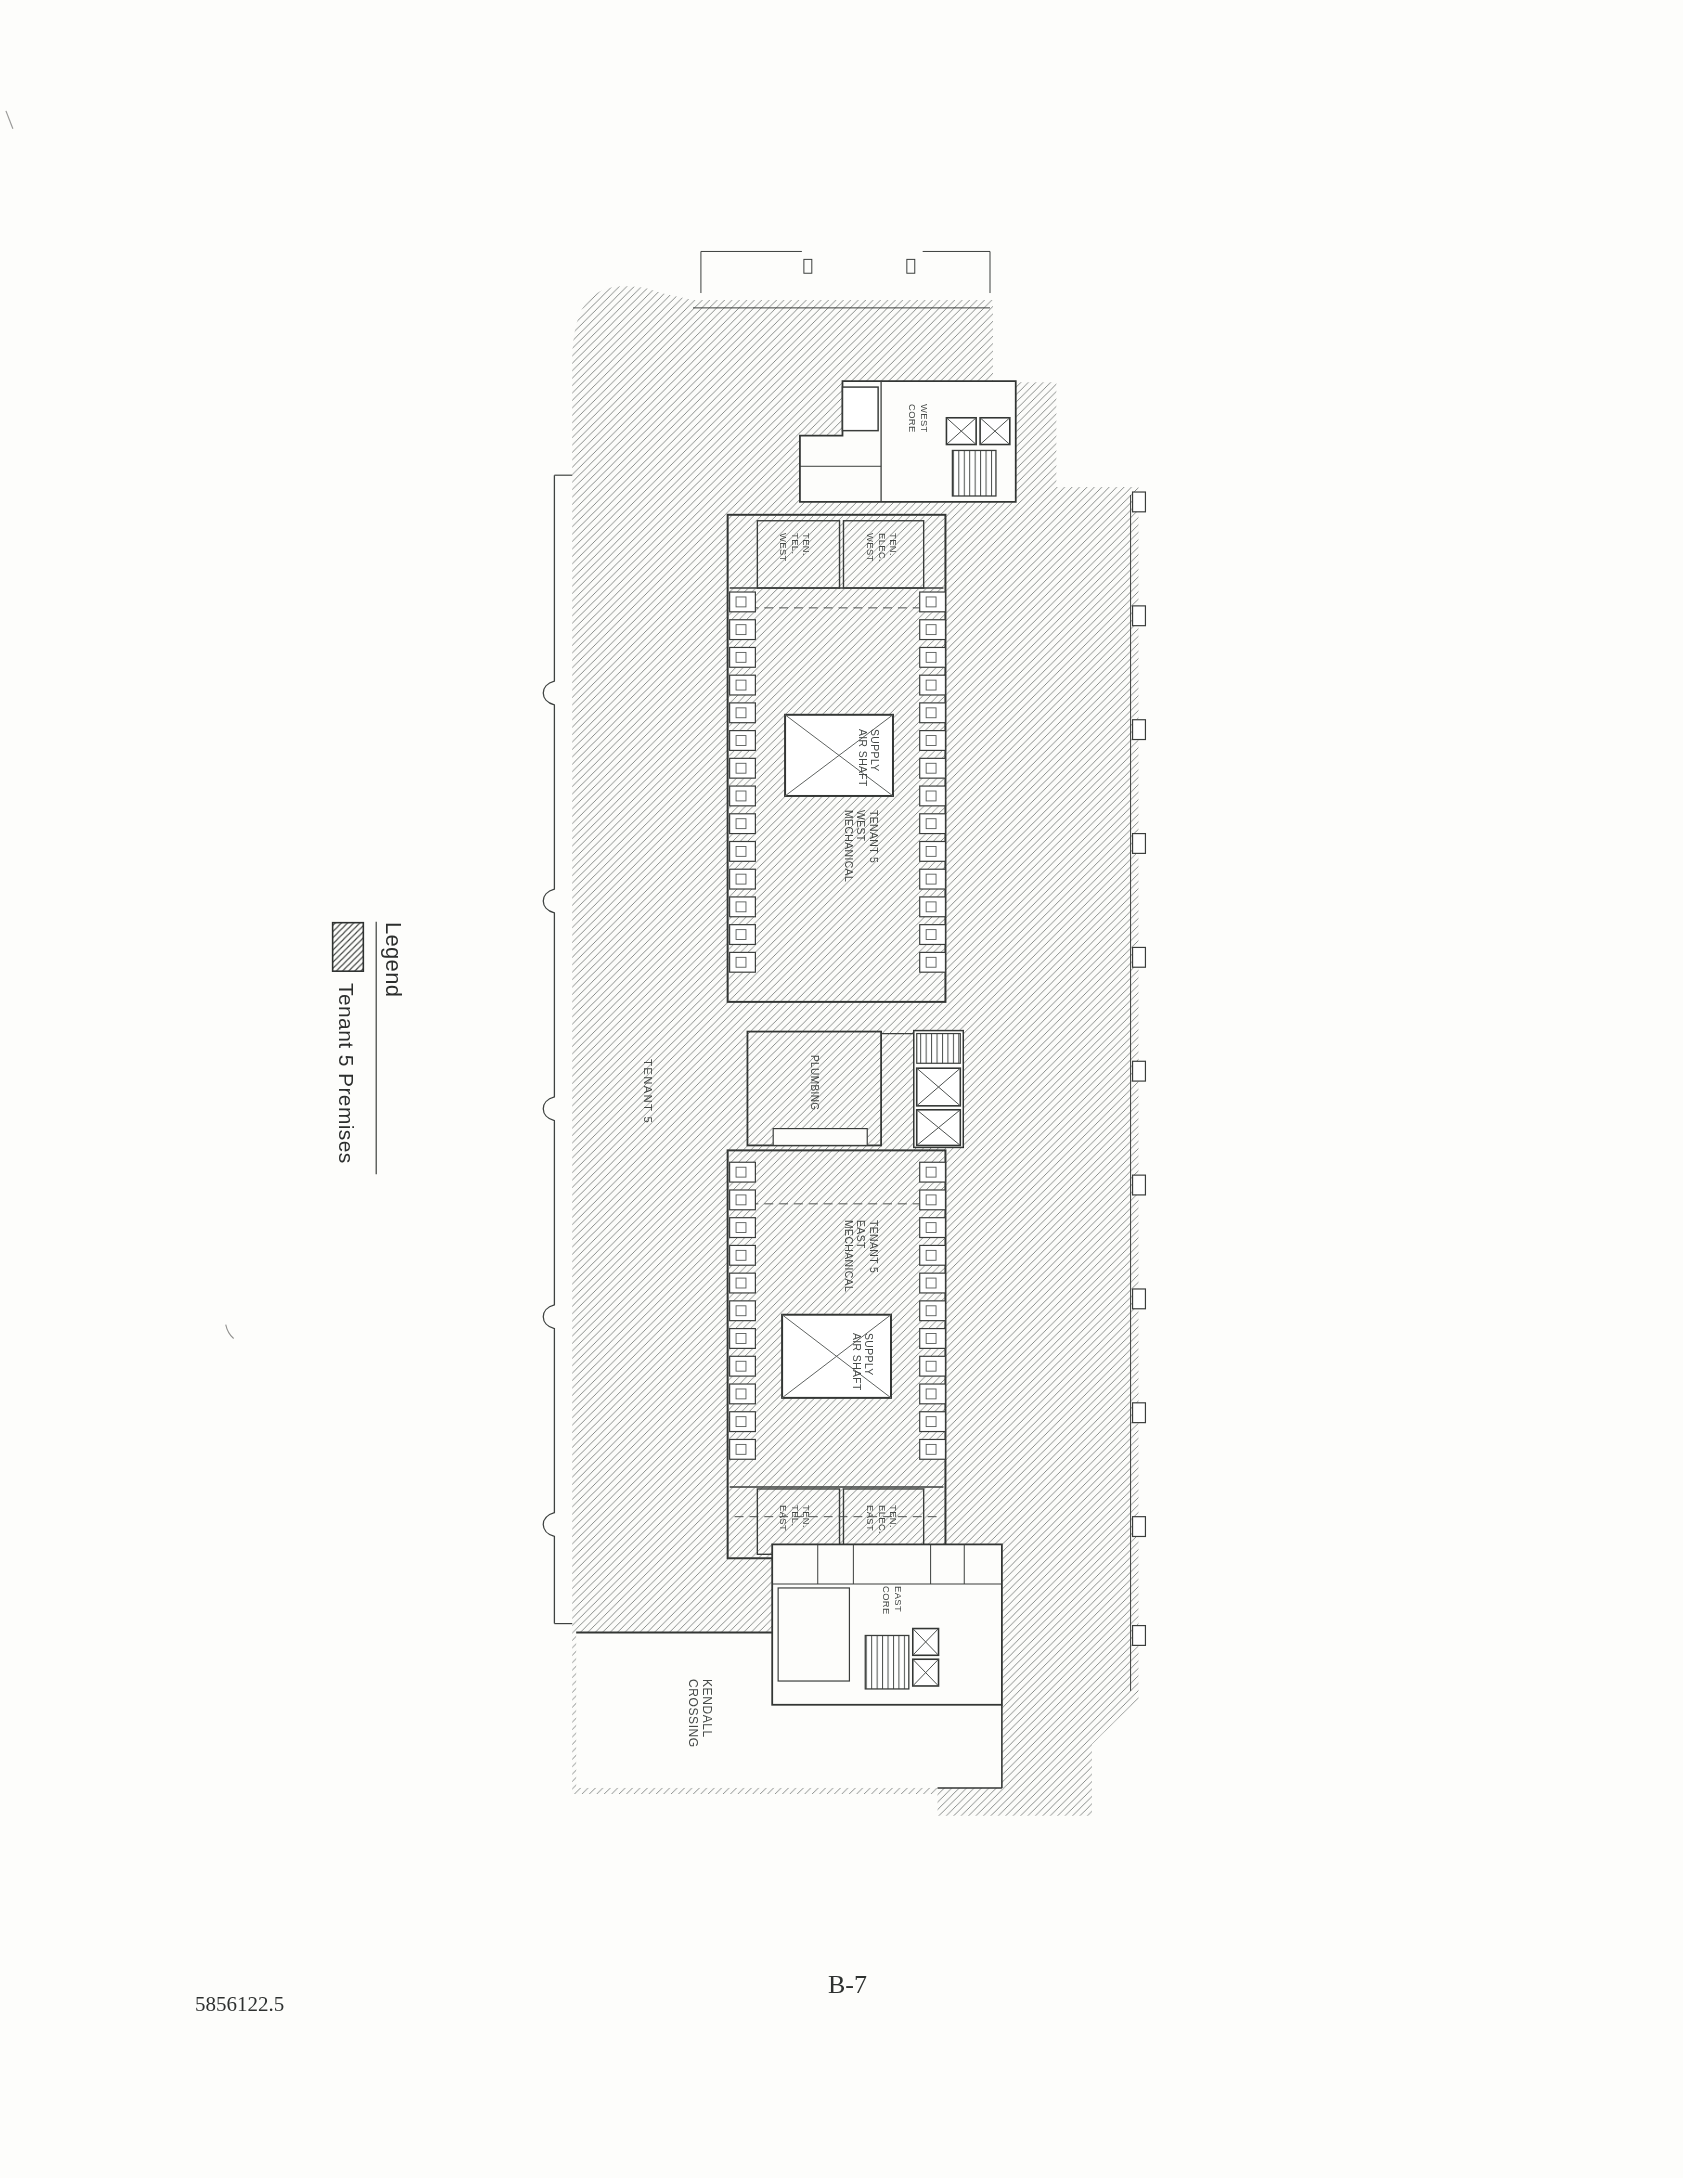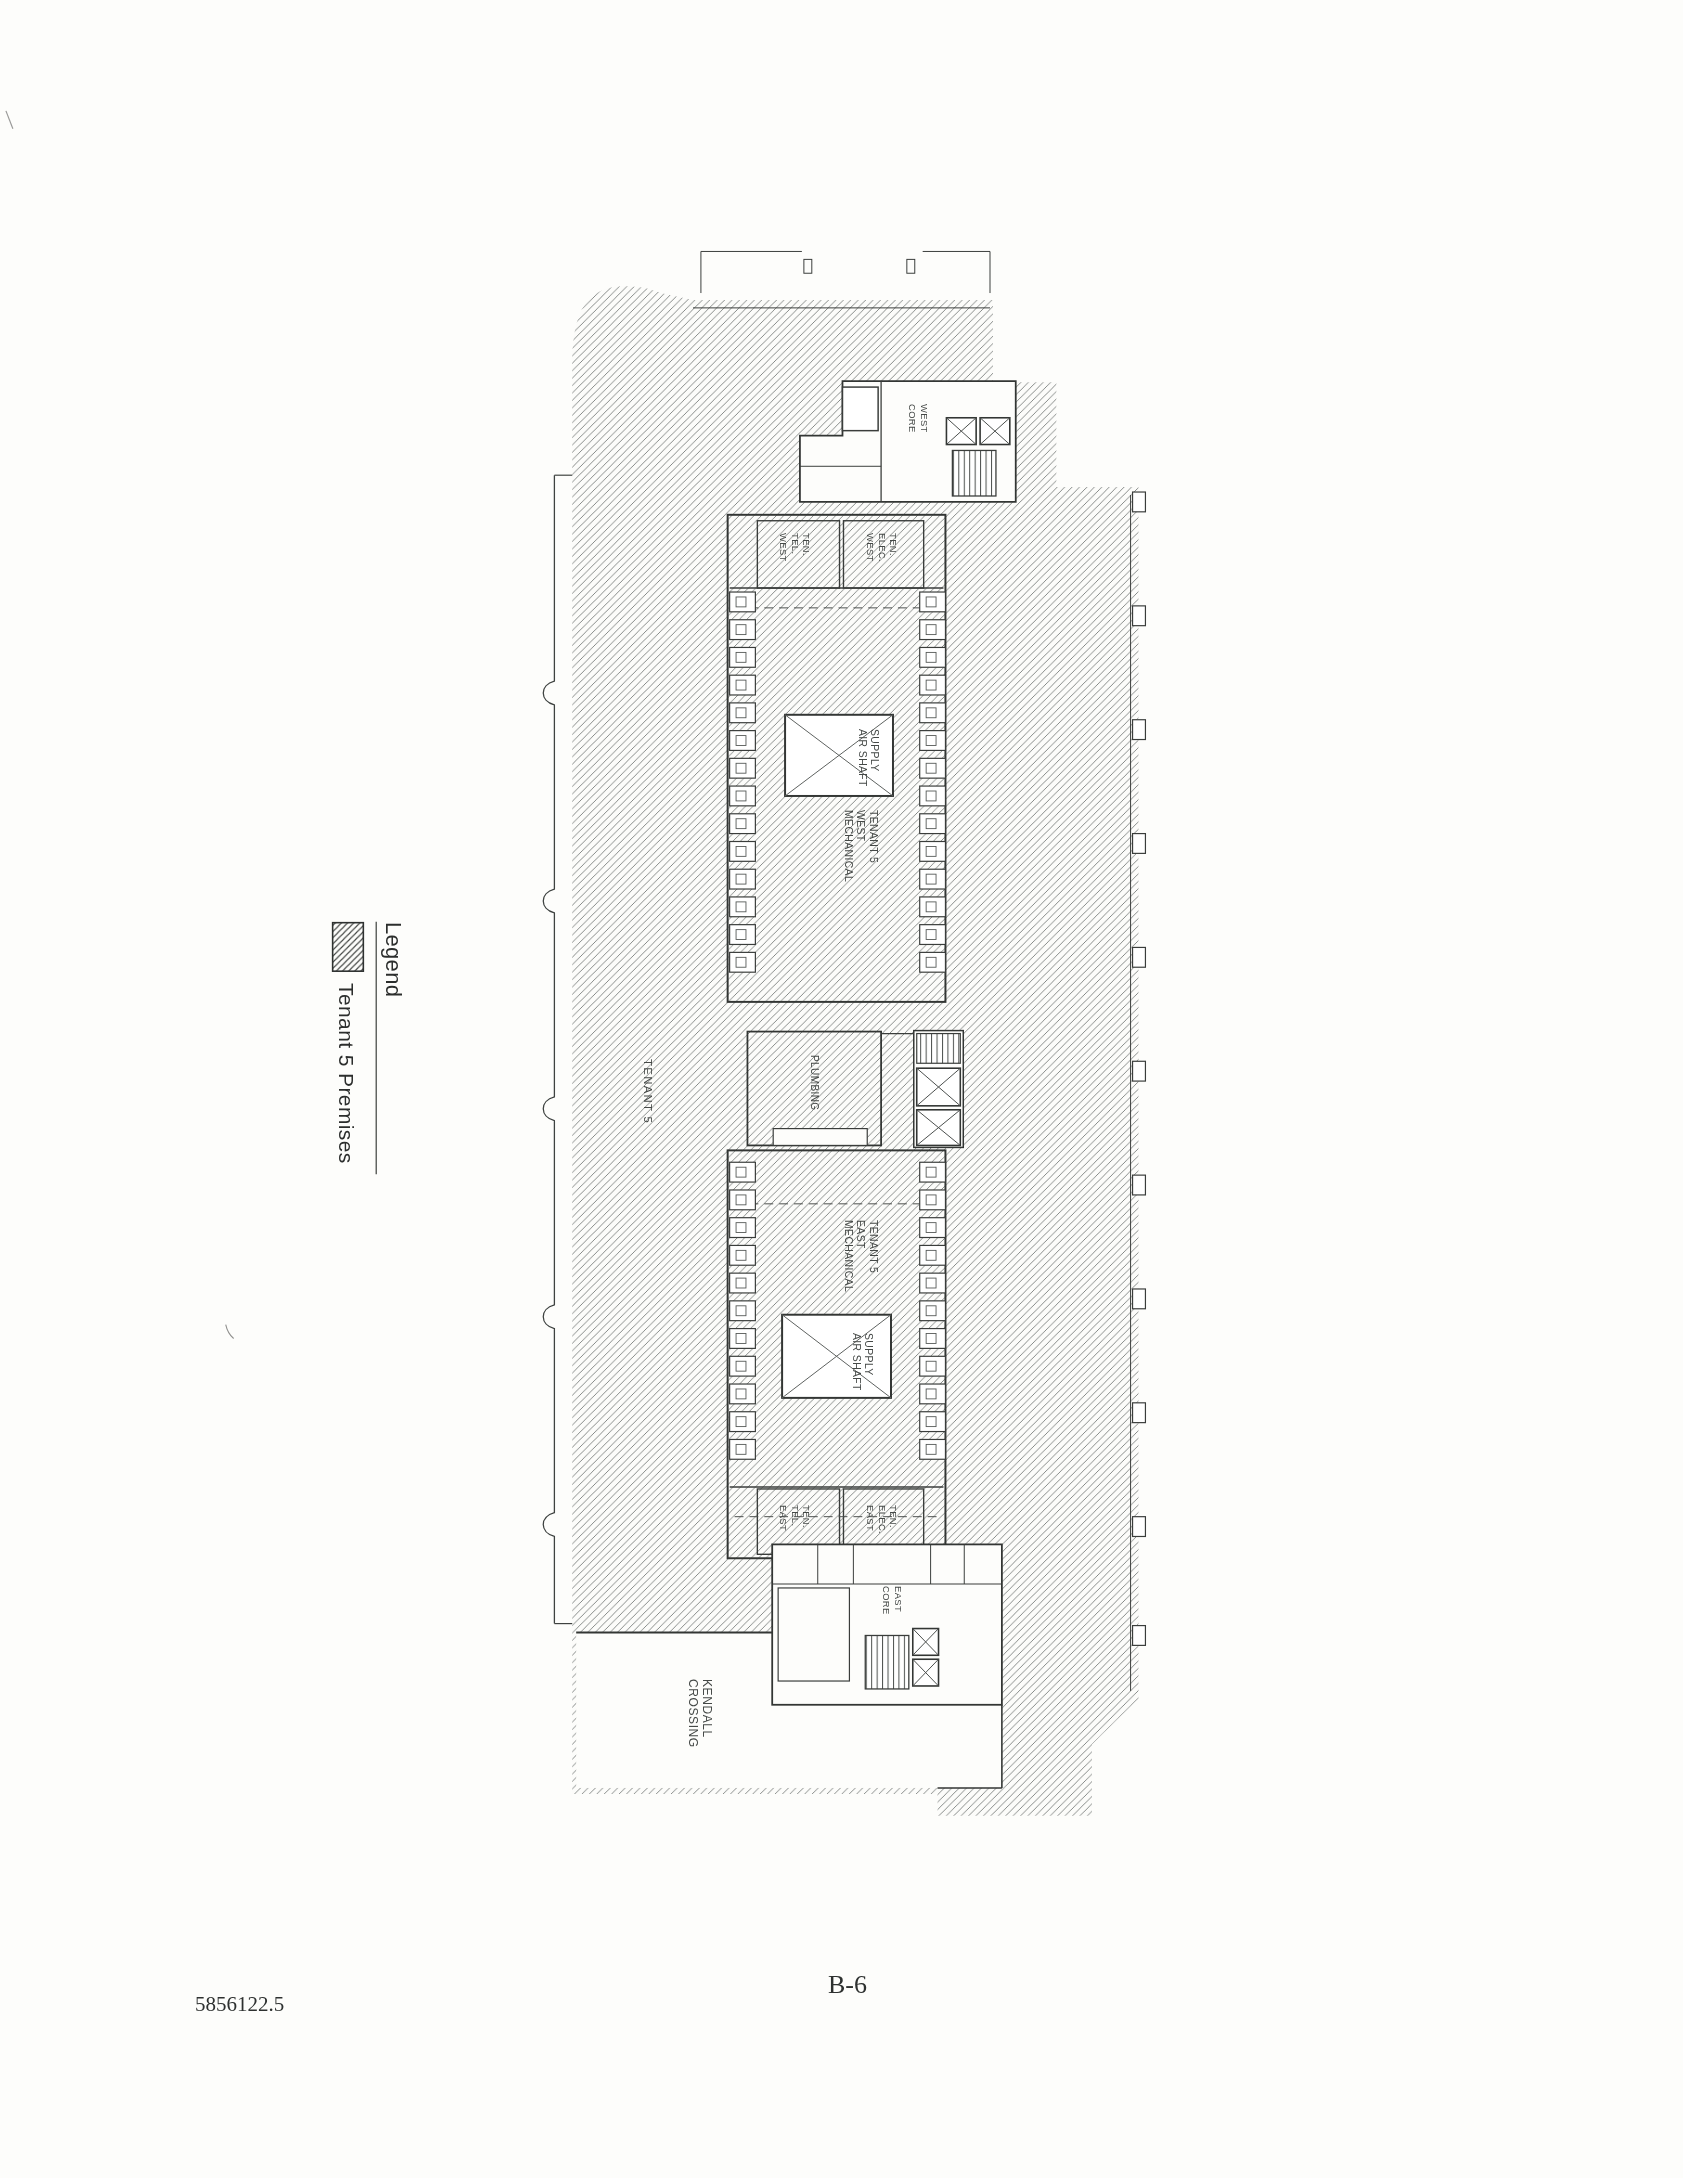--- a/index.html
+++ b/index.html
@@ -291,17 +291,17 @@
 <div class="vlab" style="left:907px;top:404px;font-size:9.4px;">WEST
 CORE</div>
 <div class="vlab" style="left:881px;top:1586px;font-size:9.4px;">EAST
 CORE</div>
 
 <div class="vlab" style="left:808px;top:1055px;font-size:10px;">PLUMBING</div>
 
 <div class="vlab" style="left:685px;top:1679px;font-size:12px;letter-spacing:0.6px;">KENDALL
 CROSSING</div>
 
-<div class="hlab" style="left:828px;top:1970px;font-size:26px;">B-6</div>
+<div class="hlab" style="left:828px;top:1970px;font-size:26px;">B-7</div>
 <div class="hlab" style="left:195px;top:1992px;font-size:21px;">5856122.5</div>
 
 </div>
 
 
 </body></html>

